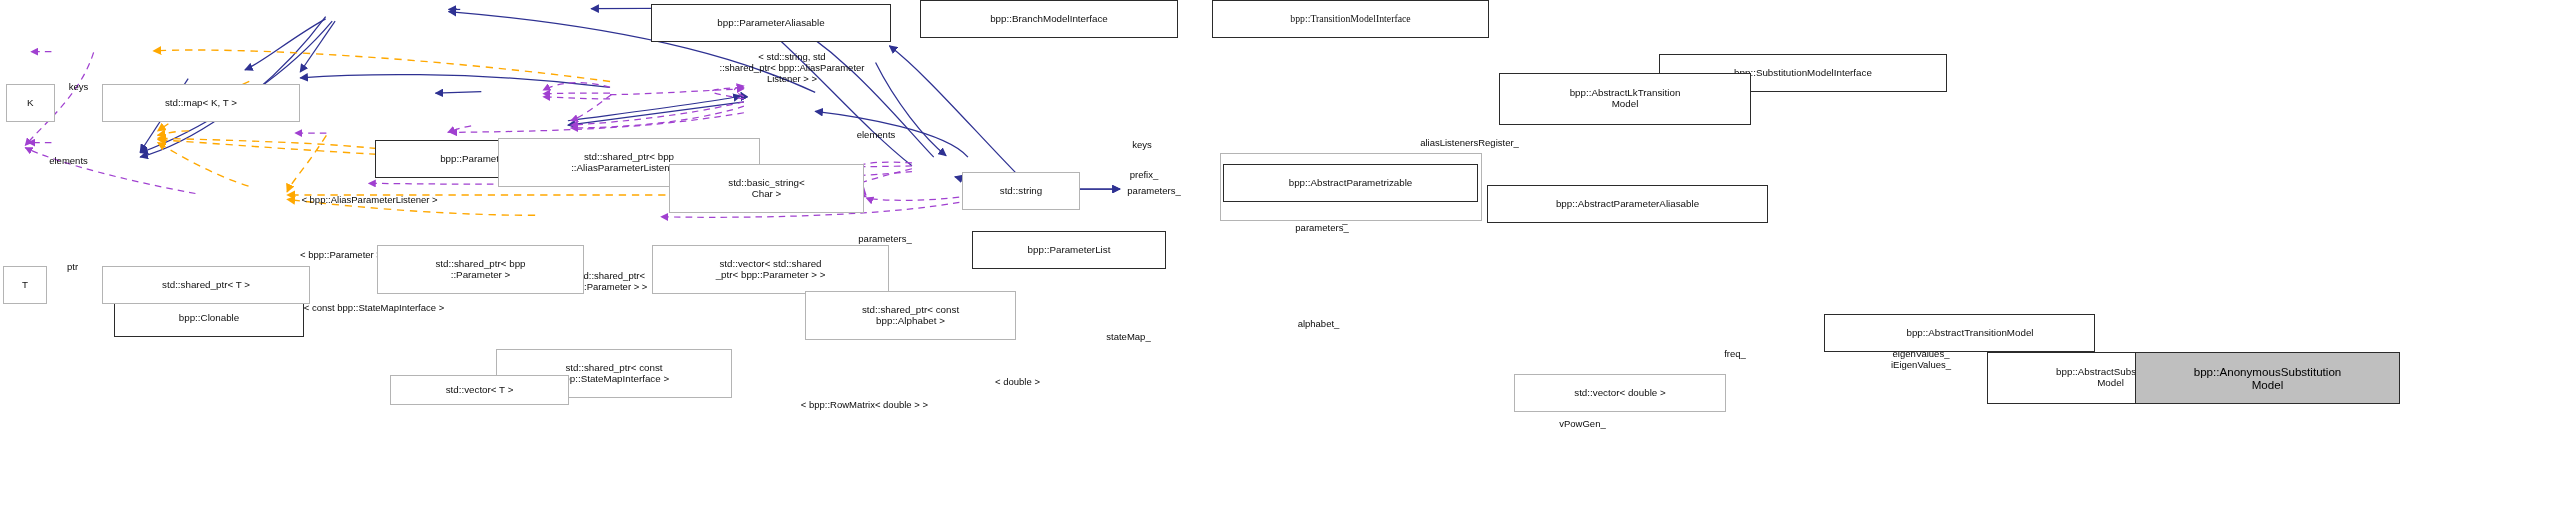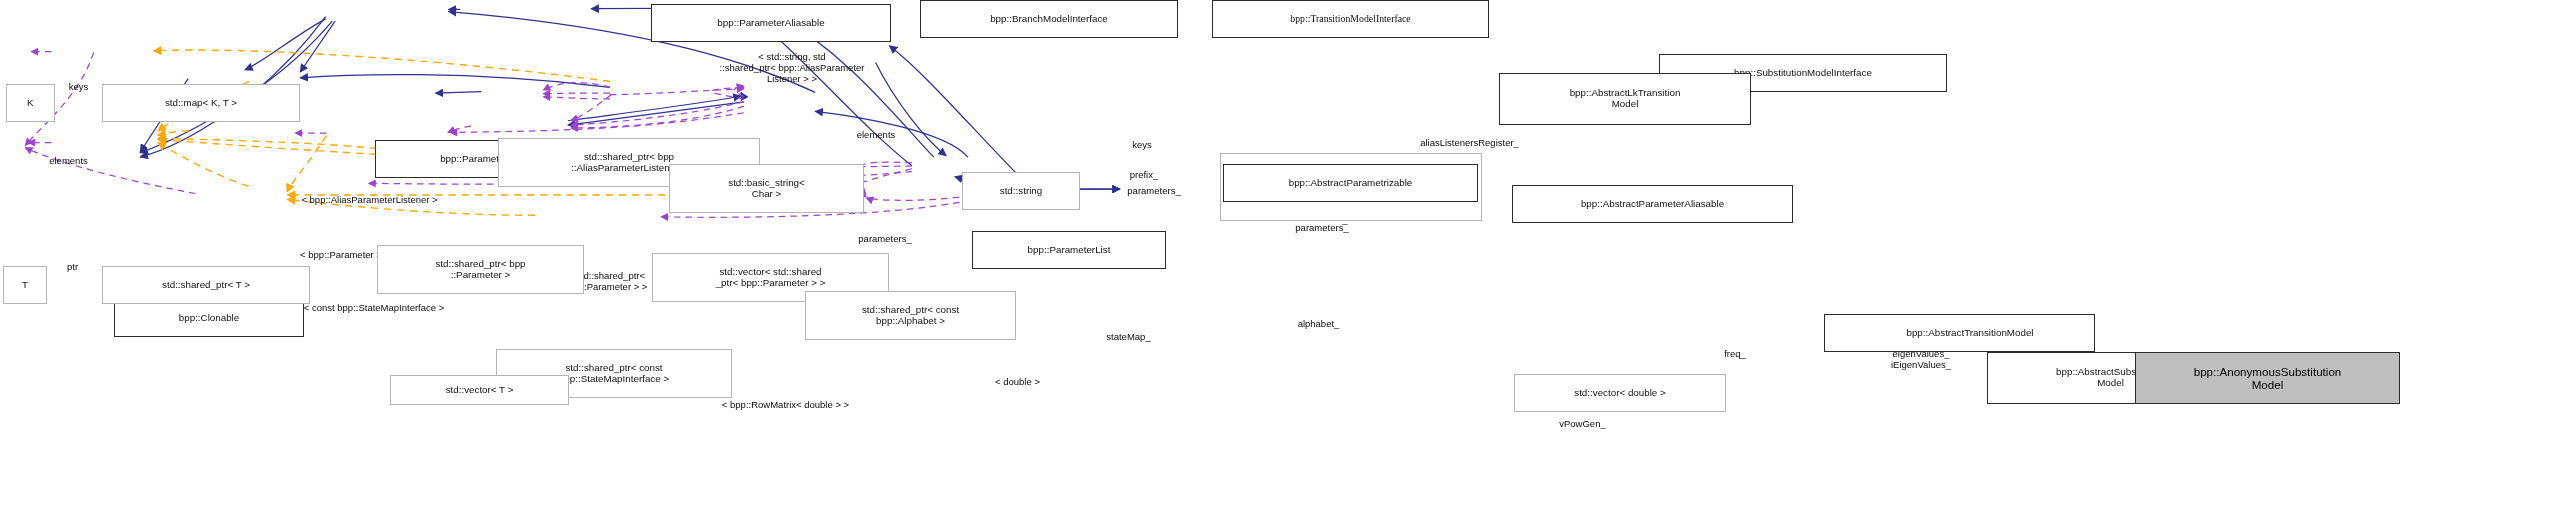--- a/index.html
+++ b/index.html
@@ -159,30 +159,30 @@
     <div class="node tmpl" style="left: 498px; top: 138px; width: 262px; height: 49px;">std::shared_ptr&lt; bpp
 ::AliasParameterListener &gt;</div>
     <div class="node tmpl" style="left: 377px; top: 245px; width: 207px; height: 49px;">std::shared_ptr&lt; bpp
 ::Parameter &gt;</div>
     <div class="node tmpl" style="left: 496px; top: 349px; width: 236px; height: 49px;">std::shared_ptr&lt; const
 bpp::StateMapInterface &gt;</div>
     <div class="node tmpl" style="left: 390px; top: 375px; width: 179px; height: 30px;">std::vector&lt; T &gt;</div>
     <div class="node tmpl" style="left: 669px; top: 164px; width: 195px; height: 49px;">std::basic_string&lt;
 Char &gt;</div>
     <div class="node tmpl" style="left: 962px; top: 172px; width: 118px; height: 38px;">std::string</div>
-    <div class="node tmpl" style="left: 652px; top: 245px; width: 237px; height: 49px; margin-top: 8px;">std::vector&lt; std::shared
+    <div class="node tmpl" style="left: 652px; top: 245px; width: 237px; height: 49px;">std::vector&lt; std::shared
 _ptr&lt; bpp::Parameter &gt; &gt;</div>
     <div class="node cls" style="left: 942px; top: 231px; width: 194px; height: 38px; margin-left: 30px;">bpp::ParameterList</div>
     <div class="node tmpl" style="left: 805px; top: 291px; width: 211px; height: 49px;">std::shared_ptr&lt; const
 bpp::Alphabet &gt;</div>
     <div class="node tmpl" style="left: 1220px; top: 153px; width: 262px; height: 68px;">std::map&lt; std::string,
  std::shared_ptr&lt; bpp
 ::AliasParameterListener &gt; &gt;</div>
     <div class="node cls" style="left: 1223px; top: 164px; width: 255px; height: 38px;">bpp::AbstractParametrizable</div>
-    <div class="node cls" style="left: 1487px; top: 185px; width: 281px; height: 38px; margin-left: 25px;">bpp::AbstractParameterAliasable</div>
+    <div class="node cls" style="left: 1487px; top: 185px; width: 281px; height: 38px;">bpp::AbstractParameterAliasable</div>
     <div class="node cls" style="left: 651px; top: 4.4px; width: 240px; height: 38px;">bpp::ParameterAliasable</div>
     <div class="node cls" style="left: 920px; top: 0px; width: 258px; height: 38px;">bpp::BranchModelInterface</div>
     <div class="node cls" style="left: 1212px; top: 0px; width: 277px; height: 38px; font-family: Liberation Serif, serif;">bpp::TransitionModelInterface</div>
     <div class="node cls" style="left: 1659px; top: 54px; width: 288px; height: 38px;">bpp::SubstitutionModelInterface</div>
     <div class="node cls" style="left: 1499px; top: 73px; width: 252px; height: 52px;">bpp::AbstractLkTransition
 Model</div>
     <div class="node cls" style="left: 1824px; top: 314px; width: 271px; height: 38px; padding-left: 21px;">bpp::AbstractTransitionModel</div>
     <div class="node cls" style="left: 1987px; top: 352px; width: 247px; height: 52px;">bpp::AbstractSubstitution
 Model</div>
     <div class="node focus" style="left: 2135px; top: 352px; width: 265px; height: 52px;">bpp::AnonymousSubstitution
@@ -208,19 +208,19 @@
     <div class="edge-label" style="left: 1087px; top: 186px; width: 134px;">parameters_</div>
     <div class="edge-label" style="left: 818px; top: 234px; width: 134px;">parameters_</div>
     <div class="edge-label" style="left: 1362px; top: 138px; width: 215px;">aliasListenersRegister_</div>
     <div class="edge-label" style="left: 1255px; top: 189px; width: 84px;">prefix_</div>
     <div class="edge-label" style="left: 1230px; top: 204px; width: 230px;">independentParameters
 _</div>
     <div class="edge-label" style="left: 1255px; top: 223px; width: 134px;">parameters_</div>
     <div class="edge-label" style="left: 1266px; top: 319px; width: 105px;">alphabet_</div>
     <div class="edge-label" style="left: 1073px; top: 332px; width: 111px;">stateMap_</div>
     <div class="edge-label" style="left: 962px; top: 377px; width: 111px;">&lt; double &gt;</div>
-    <div class="edge-label" style="left: 643px; top: 400px; width: 285px;">&lt; bpp::RowMatrix&lt; double &gt; &gt;</div>
+    <div class="edge-label" style="left: 643px; top: 400px; width: 285px; text-align: right;">&lt; bpp::RowMatrix&lt; double &gt; &gt;</div>
     <div class="edge-label" style="left: 1700px; top: 349px; width: 70px;">freq_</div>
     <div class="edge-label" style="left: 1851px; top: 349px; width: 140px;">eigenValues_
 iEigenValues_</div>
     <div class="edge-label" style="left: 1527px; top: 419px; width: 111px;">vPowGen_</div>
   </div>
 
 
 </body></html>

